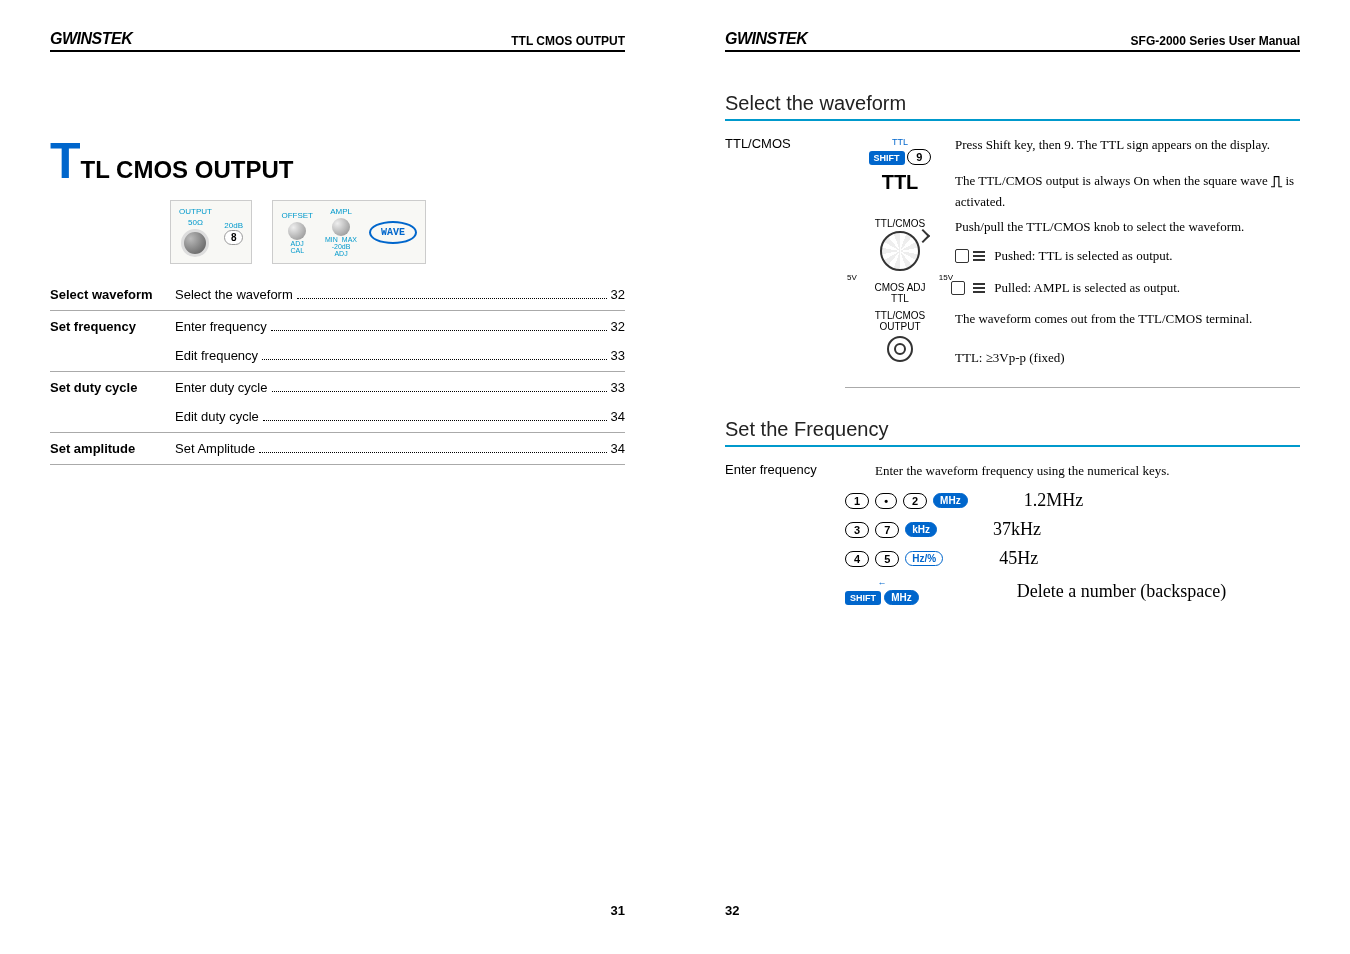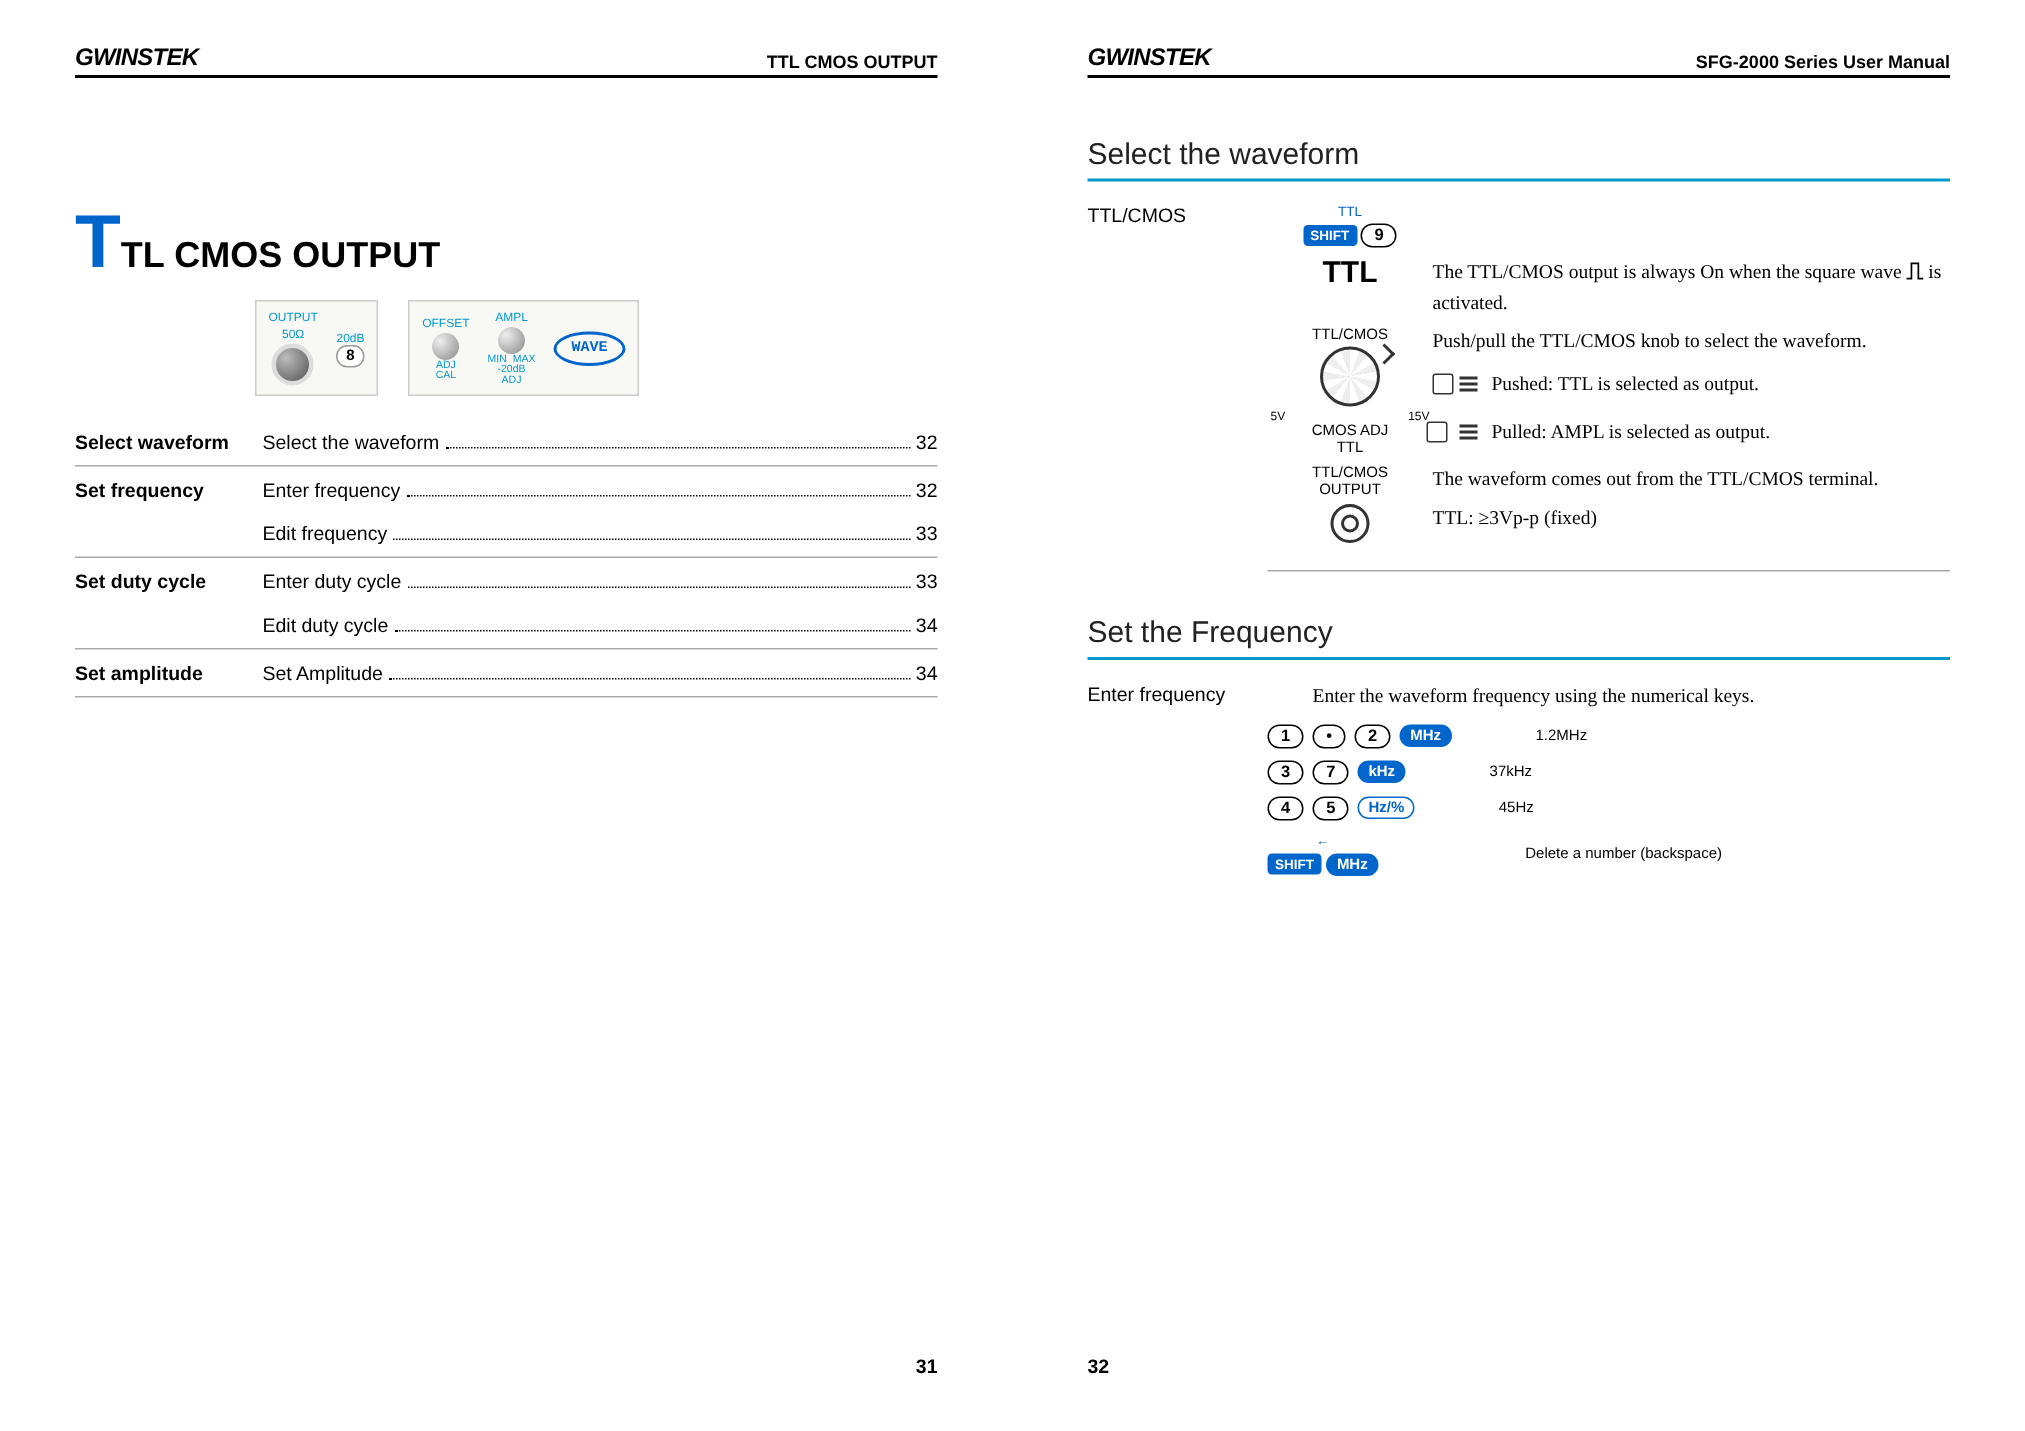--- a/index.html
+++ b/index.html
@@ -238,22 +238,22 @@
   }
 
   .keyrow {
     display: flex;
     align-items: center;
     gap: 6px;
     margin-bottom: 8px;
   }
   .keyrow .result {
     margin-left: 50px;
-    font-family: Liberation Sans, sans-serif;
-    font-size: 10px;
+    font-family: Liberation Serif, serif;
+    font-size: 18px;
   }
   .arrow-label { color: #0066cc; font-size: 9px; font-family: Arial, sans-serif; }
 
   .page-num {
     position: absolute;
     bottom: 36px;
     font-family: Arial, sans-serif;
     font-weight: 700;
     font-size: 13px;
   }
@@ -372,20 +372,21 @@
 
   <div class="section-heading">Select the waveform</div>
 
   <div class="content-row">
     <div class="content-label">TTL/CMOS</div>
     <div class="content-middle">
       <div style="margin-bottom:2px;"><span class="arrow-label">TTL</span></div>
       <span class="shift-key">SHIFT</span>
       <span class="num-key">9</span>
     </div>
+    <div class="content-desc">Press Shift key, then 9. The TTL sign appears on the display.</div>
   </div>
 
   <div class="content-row">
     <div class="content-label"></div>
     <div class="content-middle">
       <span class="ttl-display">TTL</span>
     </div>
     <div class="content-desc">
       <span>The TTL/CMOS output is always On when the square wave </span><span class="square-icon">⎍</span><span> is activated.</span>
     </div>
@@ -411,21 +412,21 @@
   </div>
 
   <div class="content-row">
     <div class="content-label"></div>
     <div class="content-middle">
       <div>TTL/CMOS</div>
       <div>OUTPUT</div>
       <div class="bnc-terminal"></div>
     </div>
     <div class="content-desc">
-      <div style="margin-bottom:8px;">The waveform comes out from the TTL/CMOS terminal.</div>
+      <div style="margin-bottom:21px;">The waveform comes out from the TTL/CMOS terminal.</div>
       <div style="margin-bottom:6px;">TTL: ≥3Vp-p (fixed)</div>
     </div>
   </div>
   <div class="ttl-line"></div>
 
   <div class="section-heading">Set the Frequency</div>
 
   <div class="content-row">
     <div class="content-label">Enter frequency</div>
     <div style="flex:1;">

